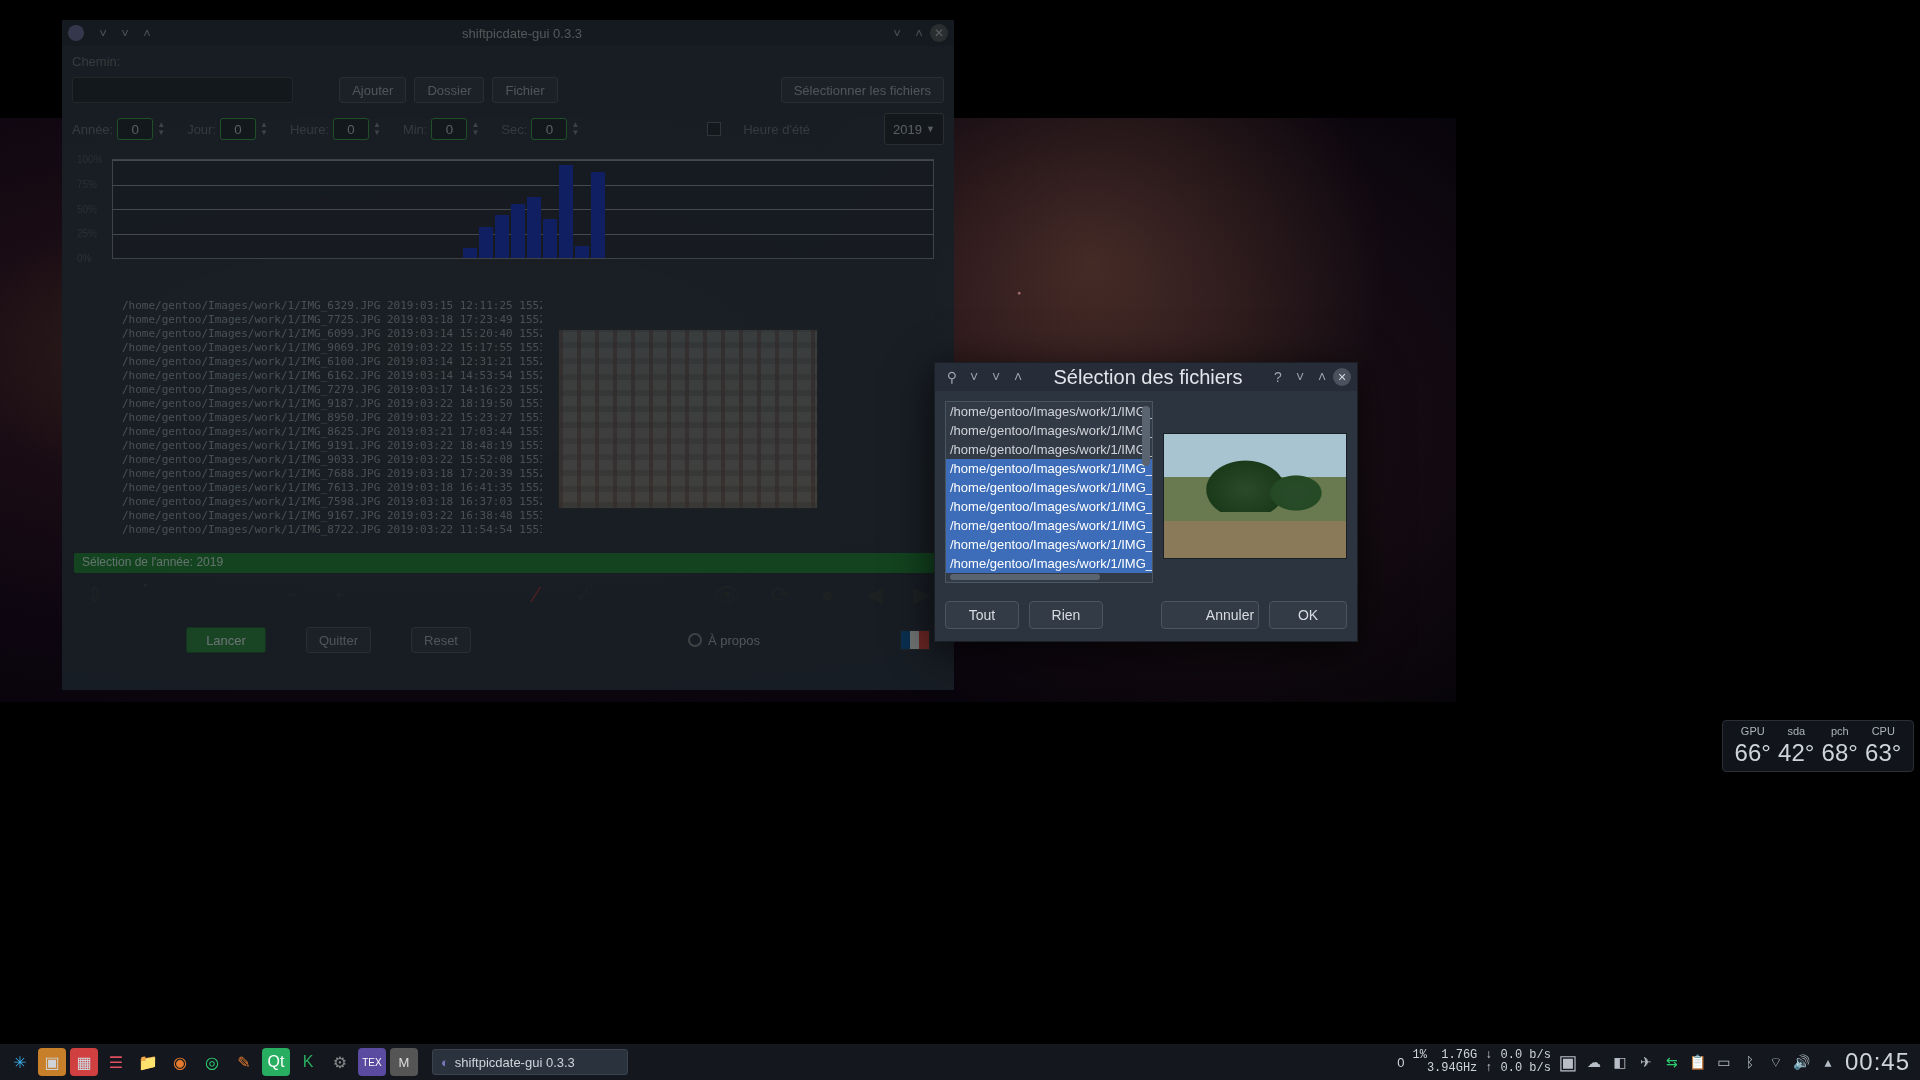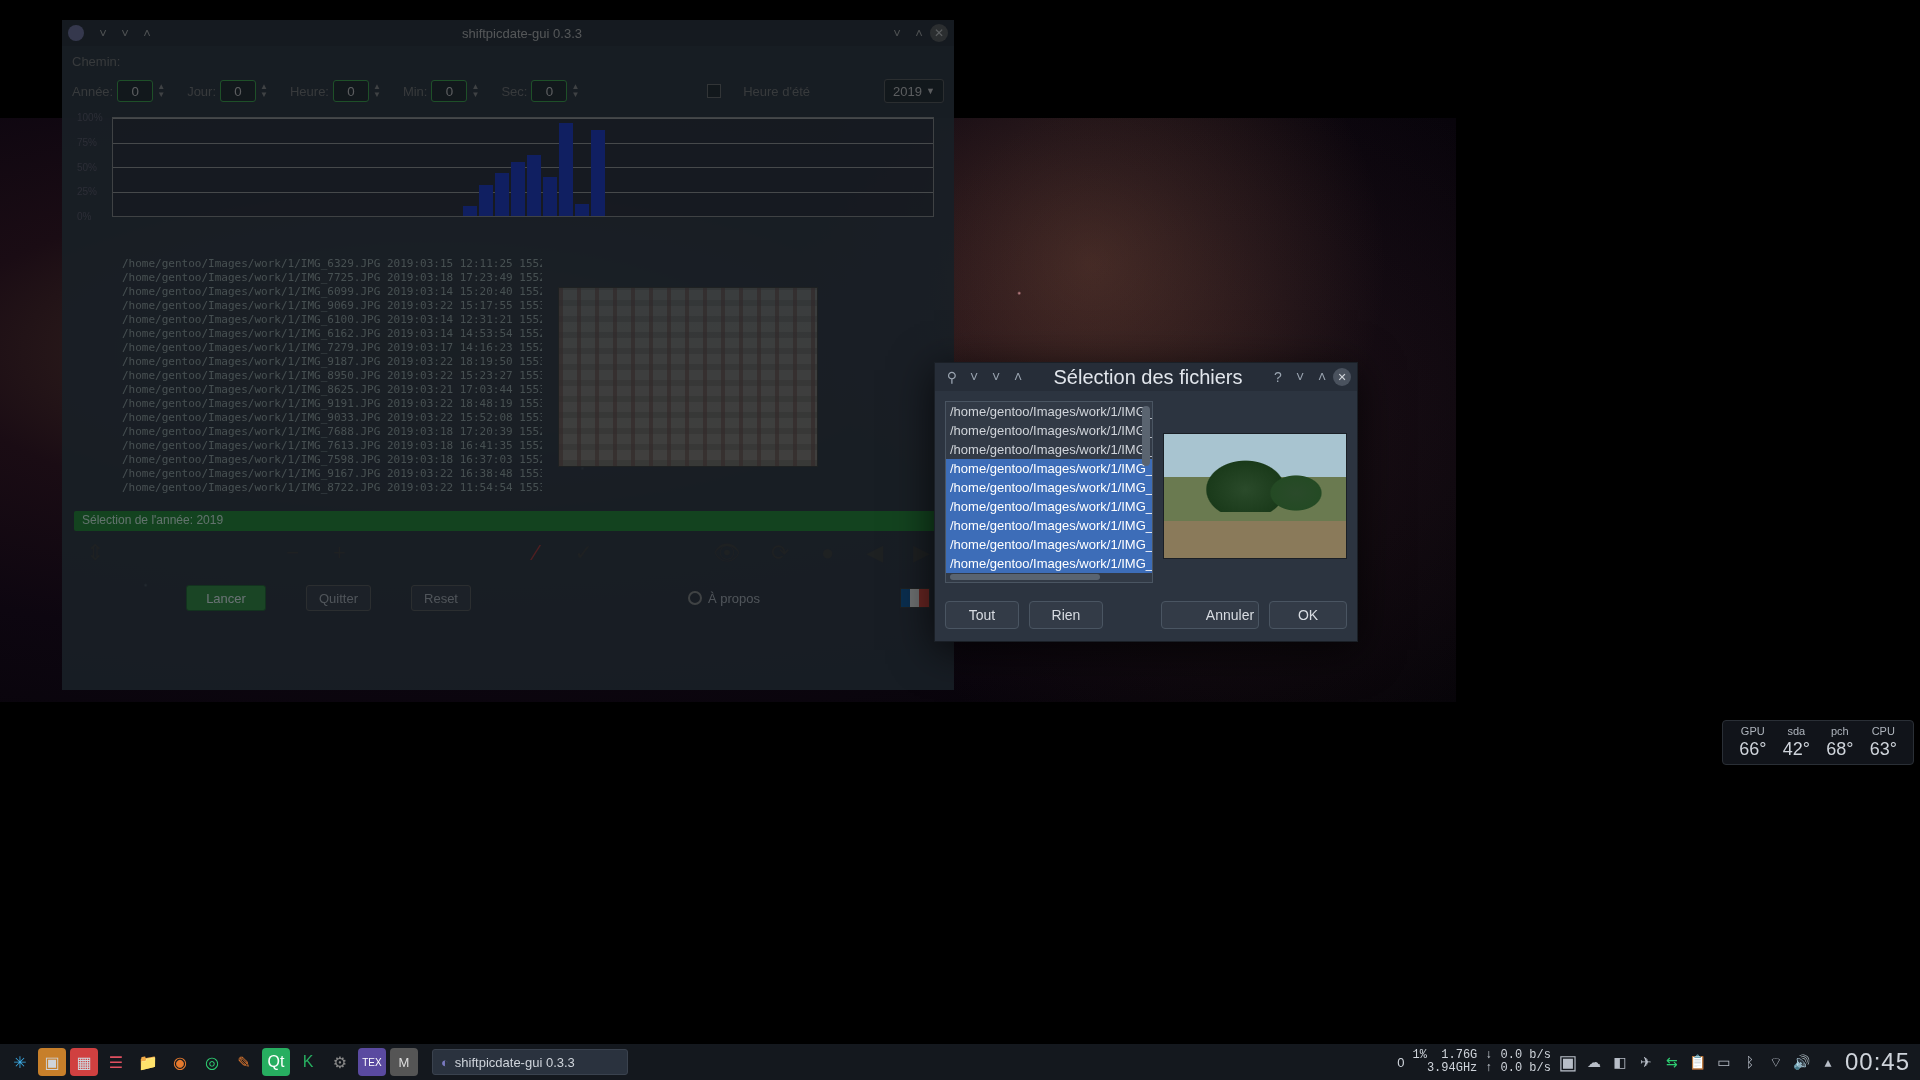--- a/index.html
+++ b/index.html
@@ -54,21 +54,21 @@
   }
   .btn {
     height:26px; padding:0 12px; background:rgba(255,255,255,0.05);
     border:1px solid #555; color:#b0b6bf; border-radius:3px;
     display:flex;align-items:center;justify-content:center;
   }
   .spin { display:inline-flex;align-items:center;gap:4px; }
   .spin input { width:36px;height:22px;background:rgba(0,0,0,0.3);border:1px solid #3a4;color:#ccc;text-align:center;border-radius:3px; }
   .spin .arrows { display:flex;flex-direction:column;font-size:8px;color:#888;line-height:8px; }
   .checkbox { width:14px;height:14px;border:1px solid #666;background:rgba(0,0,0,0.3); }
-  .year-select{width:60px;height:24px;background:rgba(0,0,0,0.3);border:1px solid #555;color:#ccc;text-align:left;border-radius:3px;display:flex;align-items:center;justify-content:center;gap:4px;}
+  .year-select{width:60px;height:32px;background:rgba(0,0,0,0.3);border:1px solid #555;color:#ccc;text-align:left;border-radius:3px;display:flex;align-items:center;justify-content:center;gap:4px;}
 
   .chart-area {
     margin: 10px 20px 4px 50px;
     height: 100px;
     position: relative;
     border:1px solid #888;
     background: rgba(0,0,0,0.15);
   }
   .chart-line { position:absolute;left:0;right:0;height:1px;background:#999; }
   .chart-ylabels{position:absolute;left:-36px;top:-6px;bottom:-6px;display:flex;flex-direction:column;justify-content:space-between;font-size:10px;color:#556;}
@@ -172,21 +172,21 @@
 
   
   .sensor {
     position:absolute; right:6px; top:720px;
     width:192px; padding:4px 8px;
     background:rgba(20,24,30,0.85); border:1px solid #2a2f36;
     color:#cfd4db;border-radius:4px;font-size:13px;
   }
   .sensor table{width:100%;border-collapse:collapse;}
   .sensor th{font-size:11px;font-weight:normal;color:#aeb4bc;padding-bottom:2px;}
-  .sensor td{font-size:18px;text-align:center;}
+  .sensor td{font-size:24px;text-align:center;}
 
   .clock{font-size:24px;font-weight:300;letter-spacing:1px;}
 </style>
 </head>
 <body>
 
 <div class="wallpaper"></div>
 
 <div class="main-window">
   <div class="titlebar">
@@ -195,20 +195,29 @@
     <span class="title-ctrl">˅</span>
     <span class="title-ctrl">˄</span>
     <span class="title-text">shiftpicdate-gui 0.3.3</span>
     <span class="title-ctrl">˅</span>
     <span class="title-ctrl">˄</span>
     <span class="close-circle">✕</span>
   </div>
 
   <div class="row" style="padding-top:8px;">
     <span class="label">Chemin:</span>
+  </div>
+  <div class="row">
+    <input class="path-input" style="max-width: 440px;" value="">
+    <div style="width:30px;"></div>
+    <div class="btn">Ajouter</div>
+    <div class="btn">Dossier</div>
+    <div class="btn">Fichier</div>
+    <div style="flex:1;"></div>
+    <div class="btn">Sélectionner les fichiers</div>
   </div>
 
   <div class="row" style="gap:22px;padding-top:6px;">
     <span class="spin">
         <span class="label">Année:</span>
         <input value="0" style="">
         <span class="arrows">▲<br>▼</span>
       </span>
     <span class="spin">
         <span class="label">Jour:</span>

